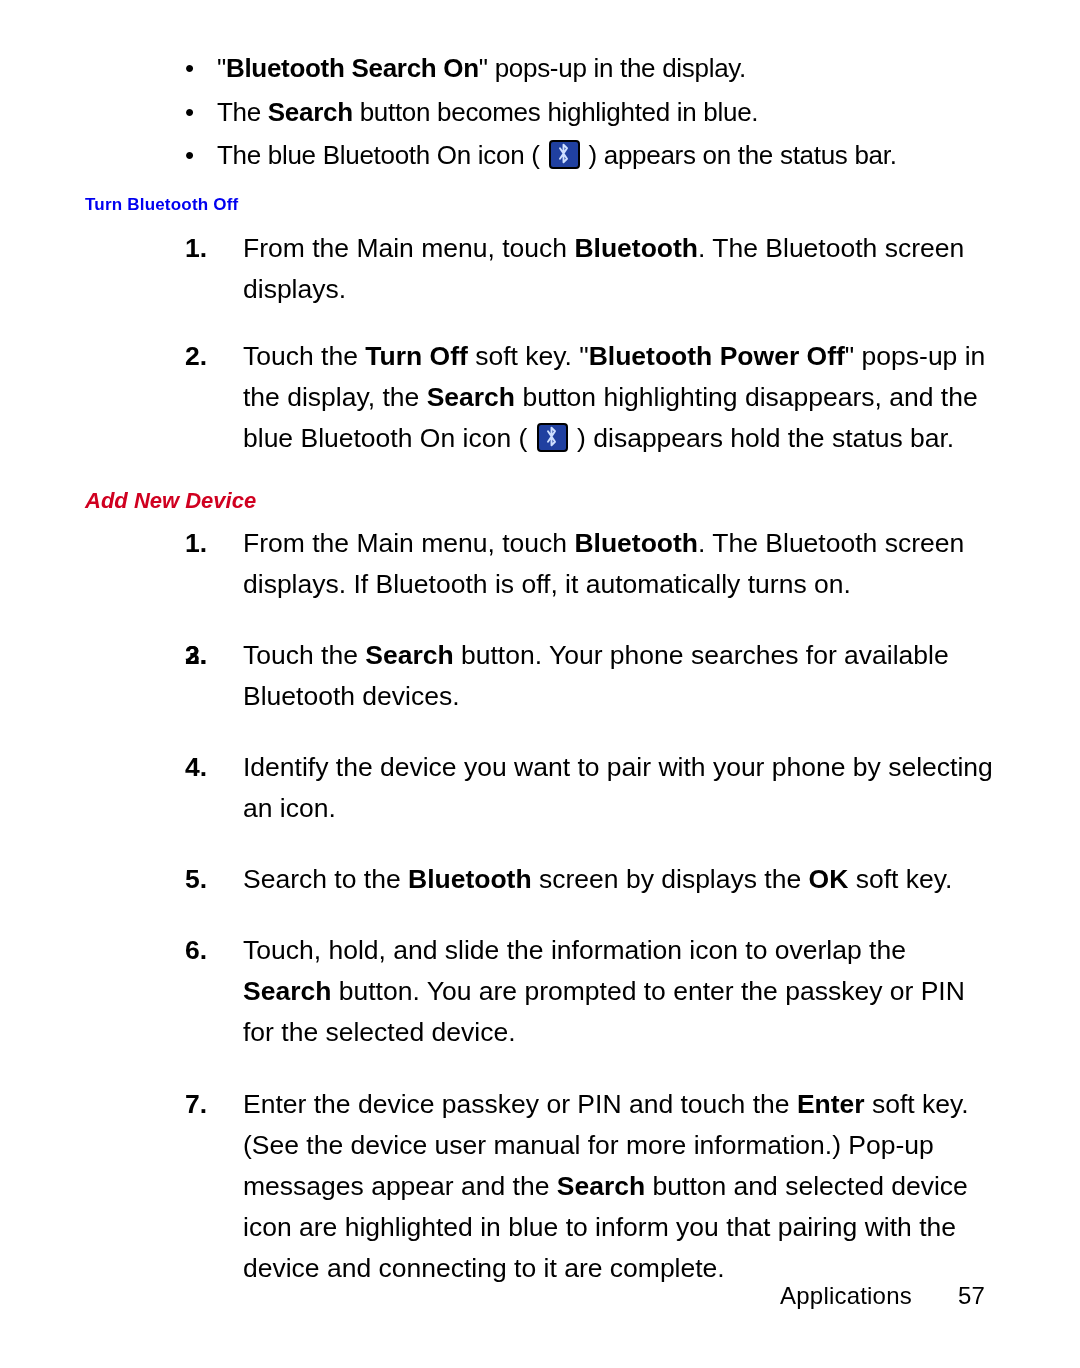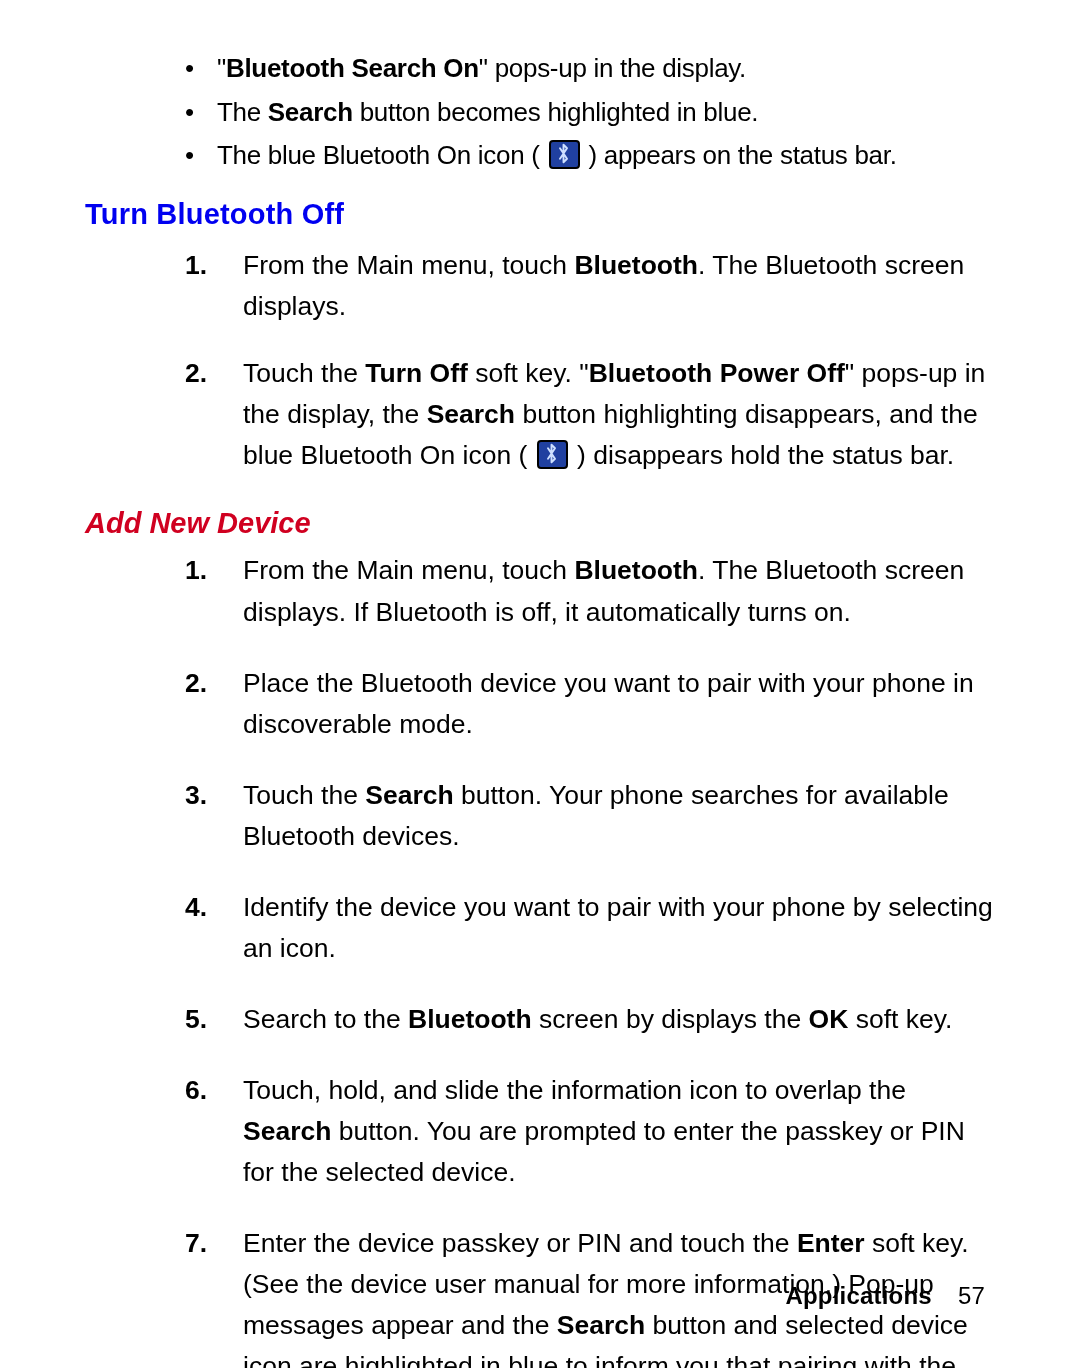--- a/index.html
+++ b/index.html
@@ -38,29 +38,29 @@
     content: "•";
     position: absolute;
     left: 0;
     top: 0;
     font-size: 26px;
   }
   .cond { font-stretch: condensed; letter-spacing: -0.3px; }
   .h-blue {
     font-weight: 900;
     color: #0000f0;
-    font-size: 29px;
+    font-size: 17px;
     margin: 12px 0 10px 0;
     letter-spacing: 0.2px;
   }
   .h-red-italic {
     font-weight: 900;
     color: #d00020;
     font-style: italic;
-    font-size: 29px;
+    font-size: 22px;
     margin: 16px 0 6px 0;
   }
   ol.steps {
     margin: 0 0 0 0;
     padding-left: 100px;
     list-style: none;
     counter-reset: step;
   }
   ol.steps > li {
     position: relative;
@@ -93,21 +93,21 @@
     left: 3px; top: 1px;
     width: 19px; height: 21px;
   }
   .footer {
     position: absolute;
     bottom: 58px;
     right: 95px;
     font-size: 24px;
     letter-spacing: 0.2px;
   }
-  .footer .lbl { margin-right: 26px; font-weight: bold; }
+  .footer .lbl { margin-right: 46px; }
 </style>
 </head>
 <body>
 
 <div class="page">
   <div class="content">
 
     <ul class="topbullets">
       <li class="cond">
         <span>"</span><b>Bluetooth Search On</b><span>" pops-up in the display.</span>
@@ -147,21 +147,20 @@
 
     <div class="h-red-italic">Add New Device</div>
 
     <ol class="steps searchsteps">
       <li>
         <span class="num">1.</span>
         <span>From the Main menu, touch </span><b>Bluetooth</b><span>. The Bluetooth screen displays. If Bluetooth is off, it automatically turns on.</span>
       </li>
       <li>
         <span class="num">2.</span>
-        <span>Place the Bluetooth device you want to pair with your phone in discoverable mode.</span>
       </li>
       <li>
         <span class="num">3.</span>
         <span>Touch the </span><b>Search</b><span> button. Your phone searches for available Bluetooth devices.</span>
       </li>
       <li>
         <span class="num">4.</span>
         <span>Identify the device you want to pair with your phone by selecting an icon.</span>
       </li>
       <li>

